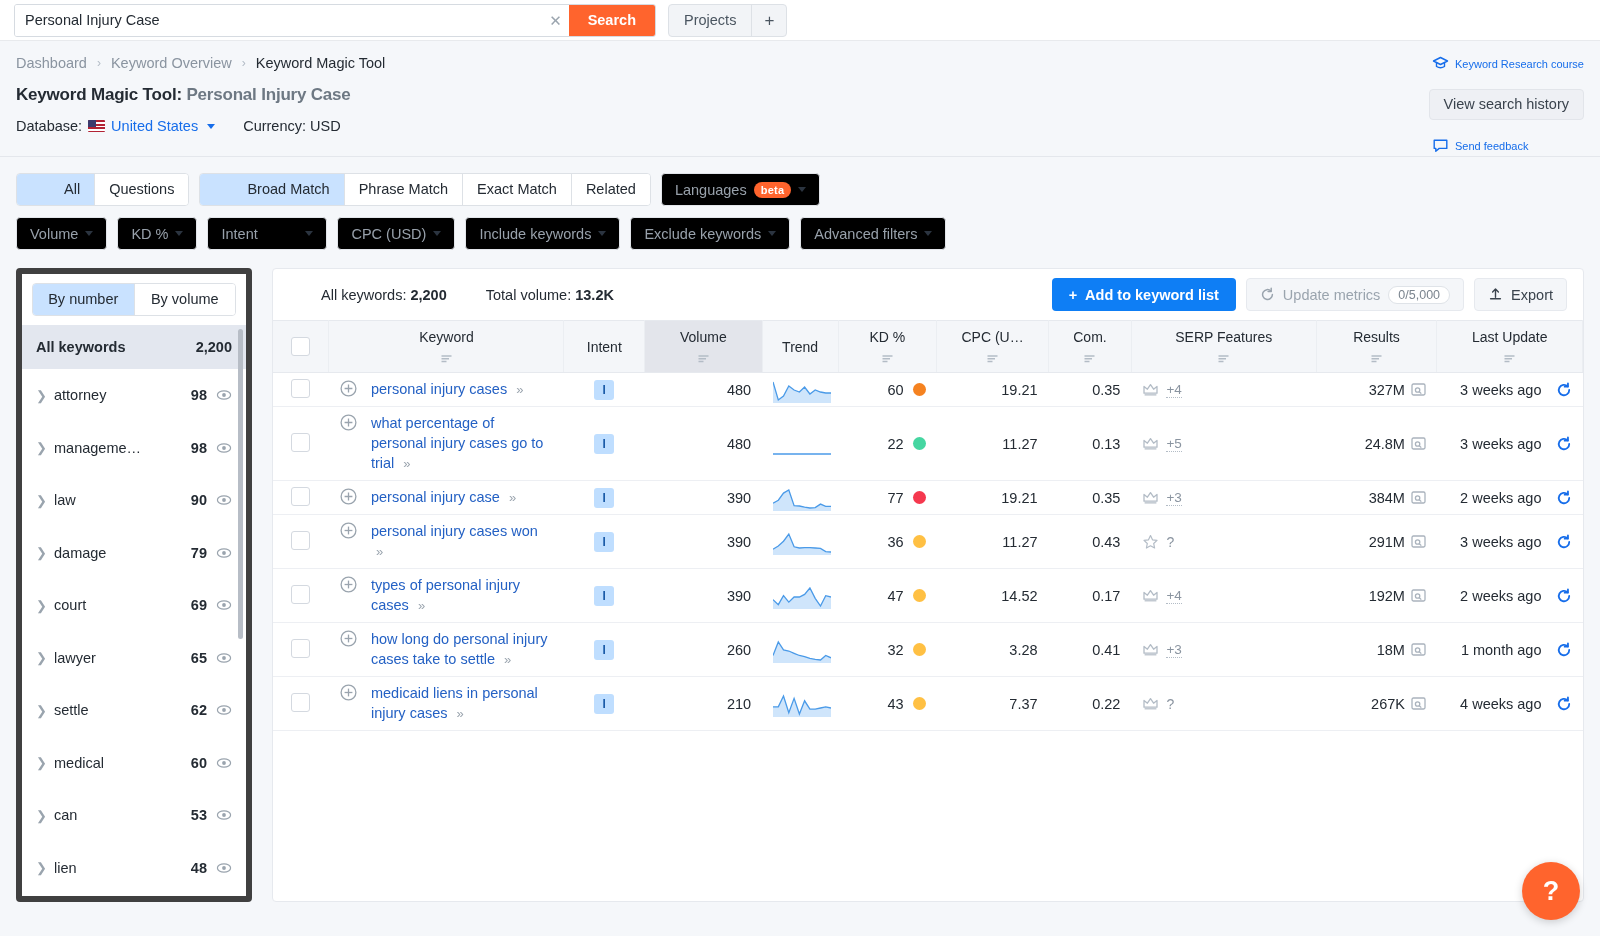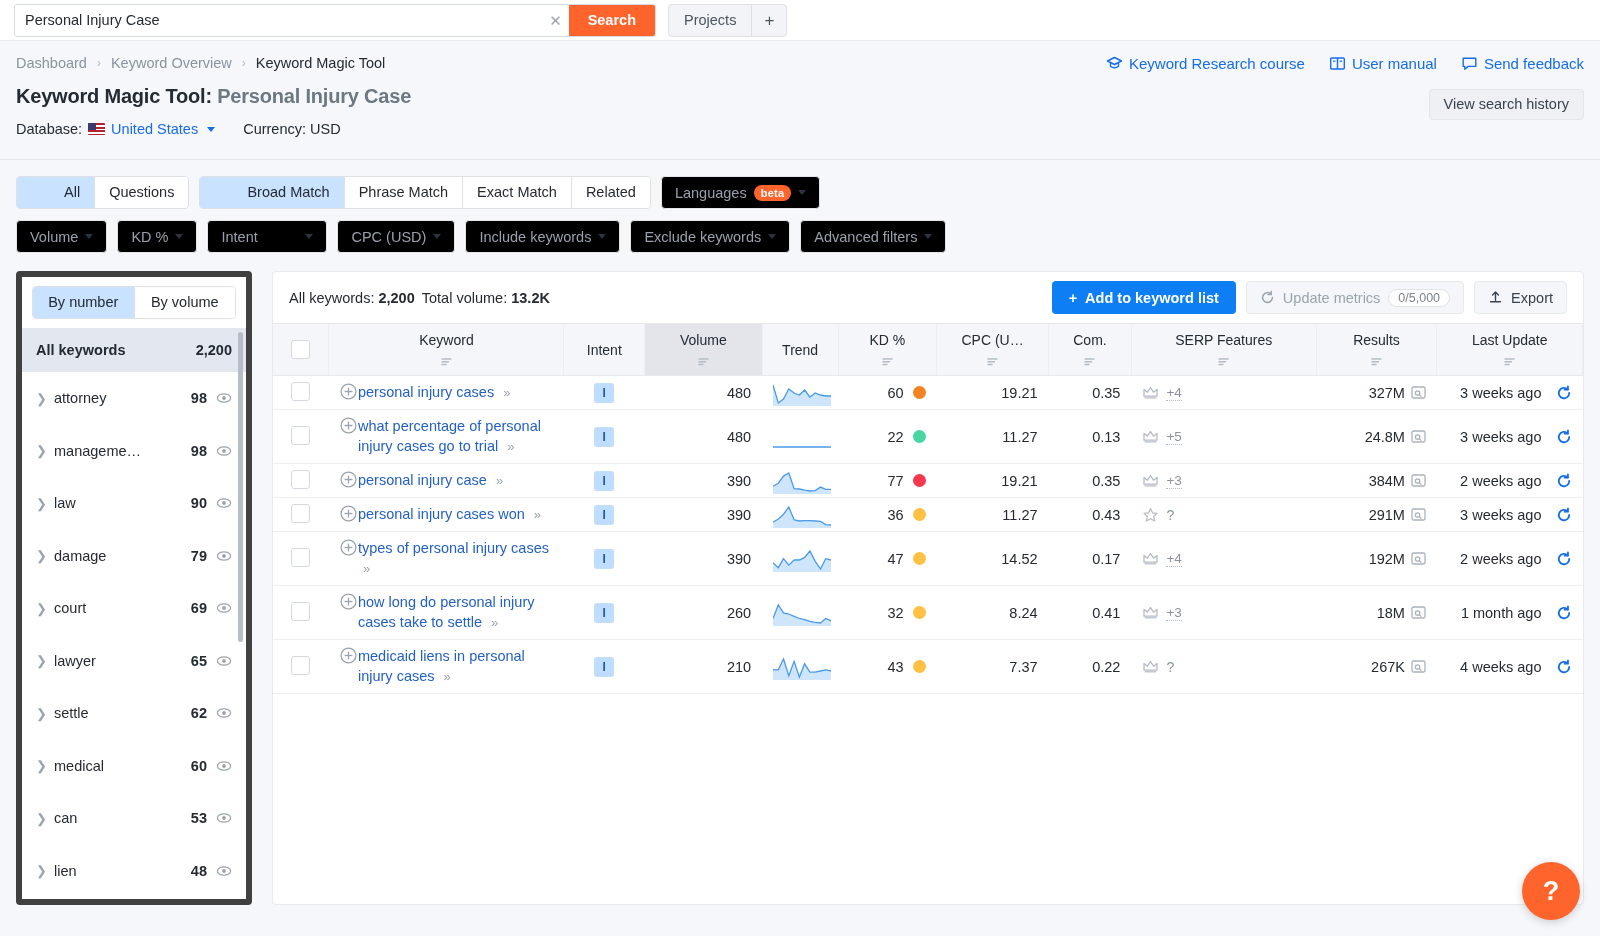--- a/index.html
+++ b/index.html
@@ -47,36 +47,36 @@
     padding: 0 12px; font-size: 17px; color: #4a5560; line-height: 31px; cursor: pointer;
   }
 
   
   .header { padding: 14px 16px 0 16px; position: relative; }
   .crumbs { display: flex; align-items: center; font-size: 14.5px; gap: 10px; }
   .crumbs a { color: #8a94a0; text-decoration: none; cursor: pointer; }
   .crumbs .sep { color: #b3bcc6; font-size: 12px; }
   .crumbs .cur { color: #242b33; }
 
-  .h1 { margin-top: 14px; font-size: 20px; font-weight: bold; letter-spacing: -.2px; }
+  .h1 { margin-top: 14px; font-size: 17px; font-weight: bold; letter-spacing: -.2px; }
   .h1 .q { color: #6d7883; font-weight: bold; }
 
   .dbline { margin-top: 13px; display: flex; align-items: center; font-size: 14.5px; gap: 6px; }
   .dbline .lbl { color: #242b33; }
   .flag {
     display: inline-block; width: 17px; height: 12px; border-radius: 1px;
     background: linear-gradient(#b22234 0 16%,#fff 16% 30%,#b22234 30% 46%,#fff 46% 60%,#b22234 60% 76%,#fff 76% 88%,#b22234 88% 100%);
     position: relative; overflow: hidden; vertical-align: middle;
   }
   .flag::after { content:""; position:absolute; left:0; top:0; width:8px; height:7px; background:#3c3b6e; }
   .dblink { color: #166dea; cursor: pointer; }
   .caret { display:inline-block; width:0;height:0;border-left:4.5px solid transparent;border-right:4.5px solid transparent;border-top:5px solid #166dea; margin-left:3px; vertical-align: middle;}
   .cur-lbl { margin-left: 22px; color: #242b33; }
 
-  .toplinks { position: absolute; right: 16px; top: 14px; display: flex; gap: 24px; font-size: 15px; }
+  .toplinks { position: absolute; right: 16px; top: 14px; display: flex; gap: 24px; font-size: 11px; flex-direction: column; }
   .toplink { color: #166dea; display: flex; align-items: center; gap: 6px; cursor: pointer; }
   .hist-btn {
     position: absolute; right: 16px; top: 48px; height: 31px; padding: 0 14px;
     background: #eef0f4; border: 1px solid #e2e5ea; border-radius: 4px;
     font-size: 14.5px; color: #3a434d; cursor: pointer; line-height: 29px;
     font-family: "Liberation Sans", sans-serif;
   }
 
   
   .filters { margin-top: 22px; border-top: 1px solid #e4e7ec; padding: 16px 16px 0 16px; }
@@ -117,21 +117,21 @@
   .sb-row.all .ct { margin-right: 0; }
   .eye { width: 16px; height: 16px; }
   .sb-scroll {
     position: absolute; right: 3px; top: 4px; width: 5px; height: 310px;
     background: #b7bdc6; border-radius: 3px;
   }
 
   
   .tablecard { flex: 1; background: #fff; border: 1px solid #e6e9ee; border-radius: 4px; overflow: hidden; }
   .tbar { display: flex; align-items: center; height: 51px; padding: 0 16px; }
-  .tbar .stat { font-size: 14.5px; color: #242b33; margin-right: 7px; }
+  .tbar .stat { font-size: 14.5px; color: #242b33; margin-right: 7px; margin-left: 32px; }
   .tbar .stat b { font-weight: bold; }
   .spacer { flex: 1; }
   .btn-blue {
     display: inline-flex; align-items: center; gap: 8px; height: 33px; padding: 0 17px;
     background: #0e7ef5; color: #fff; border: 0; border-radius: 4px;
     font-size: 14.5px; font-weight: bold; cursor: pointer; font-family: "Liberation Sans", sans-serif;
   }
   .btn-grey {
     display: inline-flex; align-items: center; gap: 8px; height: 33px; padding: 14px 13px;
     background: #f4f6f9; color: #9aa4ae; border: 1px solid #e6e9ee; border-radius: 4px;
@@ -156,21 +156,21 @@
   tbody td {
     border-bottom: 1px solid #edeff3; font-size: 14.5px; color: #242b33;
     padding: 0 11px; text-align: right; vertical-align: middle;
   }
   tbody tr td:first-child { text-align: center; }
   .cb {
     width: 19px; height: 19px; border: 1px solid #d4d9e0; border-radius: 3px;
     background: #fff; display: inline-block; cursor: pointer;
   }
   .kw { text-align: left !important; }
-  .kw-inner { display: flex; align-items: flex-start; gap: 1px; padding: 6px 0; }
+  .kw-inner { display: flex; align-items: flex-start; gap: 14px; padding: 6px 0; }
   .plus-circle { flex: 0 0 auto; margin-top: 1px; cursor: pointer; }
   .kw-txt { color: #2461c4; line-height: 20px; cursor: pointer; }
   .chevs { color: #9aa4ae; font-size: 13px; letter-spacing: -1px; margin-left: 5px; }
   .intent-badge {
     display: inline-block; width: 20px; height: 20px; border-radius: 3px;
     background: #bfdeff; color: #1b5ba8; font-size: 12px; font-weight: bold;
     line-height: 20px; text-align: center; cursor: pointer;
   }
   .kd-wrap { display: inline-flex; align-items: center; gap: 9px; justify-content: flex-end; width: 100%; }
   .kd-dot { width: 13px; height: 13px; border-radius: 50%; display: inline-block; }
@@ -832,21 +832,21 @@
               <td>
                 <svg class="spark" width="58" height="26" viewBox="0 0 58 26">
                   <polygon points="0,26 0.0,18.5 5.3,5.0 10.5,12.9 15.8,14.0 21.1,16.3 26.4,18.5 31.6,19.6 36.9,21.3 42.2,22.4 47.5,23.0 52.7,18.5 58.0,20.8 58,26" fill="#cfe5fb"></polygon>
                   <polyline points="0.0,18.5 5.3,5.0 10.5,12.9 15.8,14.0 21.1,16.3 26.4,18.5 31.6,19.6 36.9,21.3 42.2,22.4 47.5,23.0 52.7,18.5 58.0,20.8" fill="none" stroke="#4a9ae8" stroke-width="1.3"></polyline>
                 </svg>
               </td>
               <td><span class="kd-wrap">
                   <span>32</span>
                   <span class="kd-dot" style="background:#ffc043"></span>
                 </span></td>
-              <td>8.24</td>
+              <td>3.28</td>
               <td>0.41</td>
               <td style="text-align:left">
                 <span class="serp">
                   <svg width="17" height="15" viewBox="0 0 17 15">
                     <path d="M2 11.2 L2 4.4 L5.4 7.2 L8.5 2.6 L11.6 7.2 L15 4.4 L15 11.2 Z" fill="none" stroke="#b3bcc6" stroke-width="1.3" stroke-linejoin="round"></path>
                     <line x1="2.6" y1="12.8" x2="14.4" y2="12.8" stroke="#b3bcc6" stroke-width="1.2"></line>
                   </svg>
                   <span class="more">+3</span>
                 </span>
               </td>

